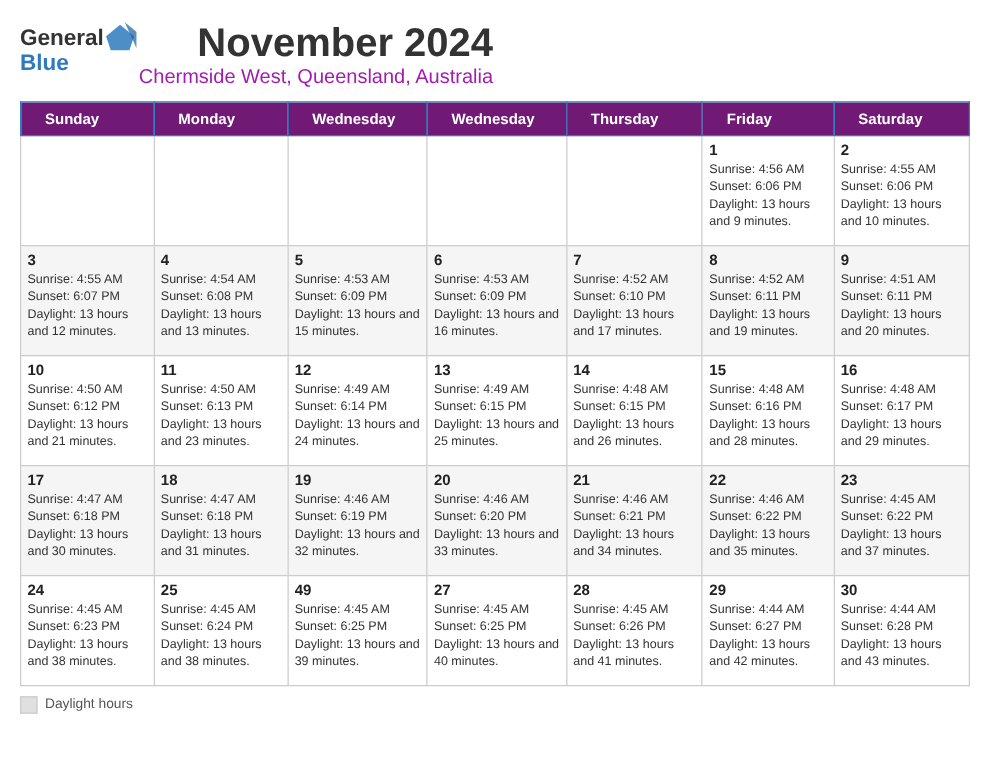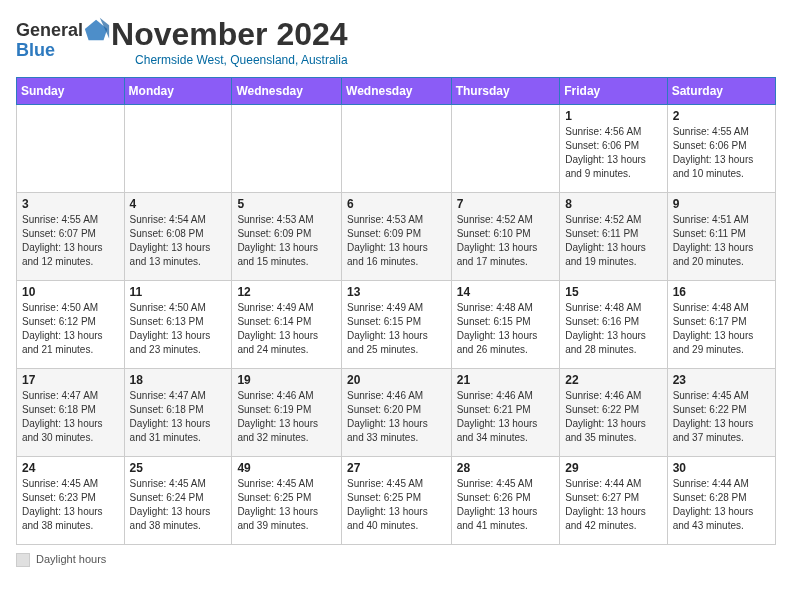--- a/index.html
+++ b/index.html
@@ -22,32 +22,32 @@
     }
     .title-area {
       text-align: right;
     }
     .main-title {
       font-size: 32px;
       font-weight: bold;
       color: #333;
     }
     .subtitle {
-      font-size: 12px;
-      color: #0369a1;
+      font-size: 16px;
+      color: #a21caf;
     }
     .calendar {
       width: 100%;
       border-collapse: collapse;
       font-size: 11px;
     }
     .calendar thead tr th {
-      background-color: #8b5cf6;
+      background-color: #701a75;
       color: #fff;
-      padding: 6px 4px;
+      padding: 6px 19px;
       text-align: left;
       font-size: 12px;
       font-weight: bold;
       border: 1px solid #2e7abf;
     }
     .calendar tbody tr td {
       border: 1px solid #ccc;
       vertical-align: top;
       padding: 4px 5px;
       min-height: 80px;

